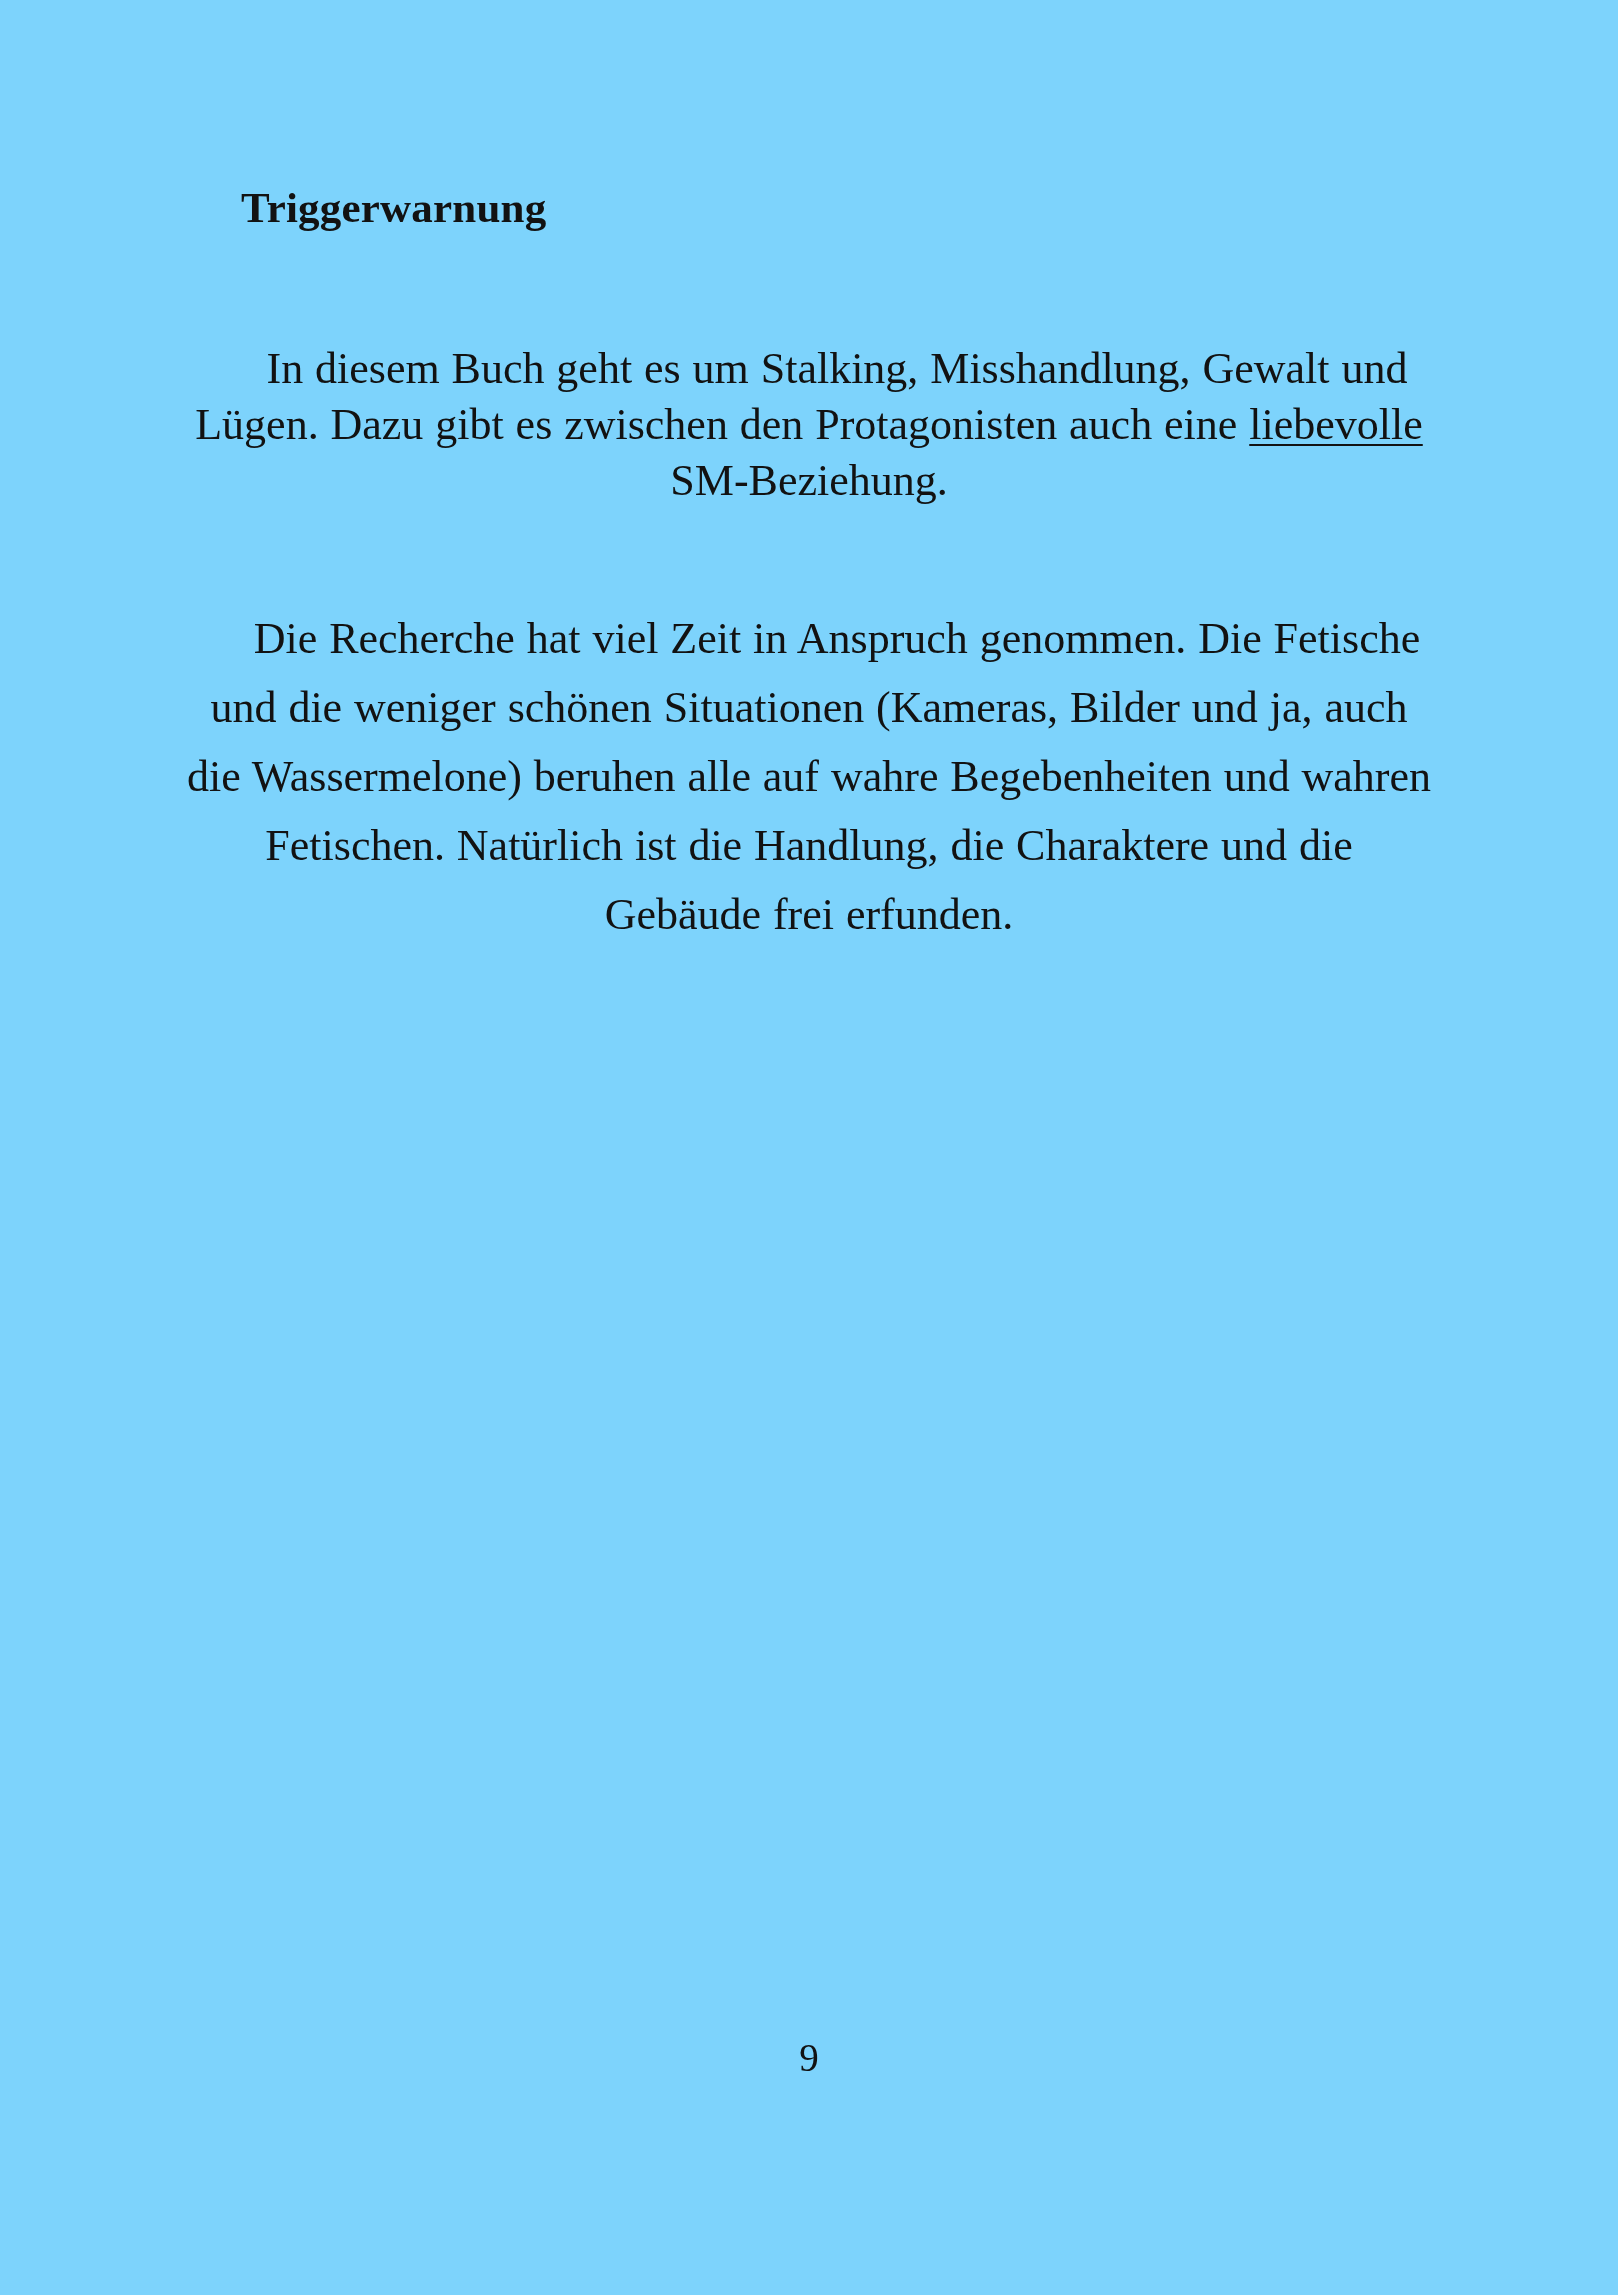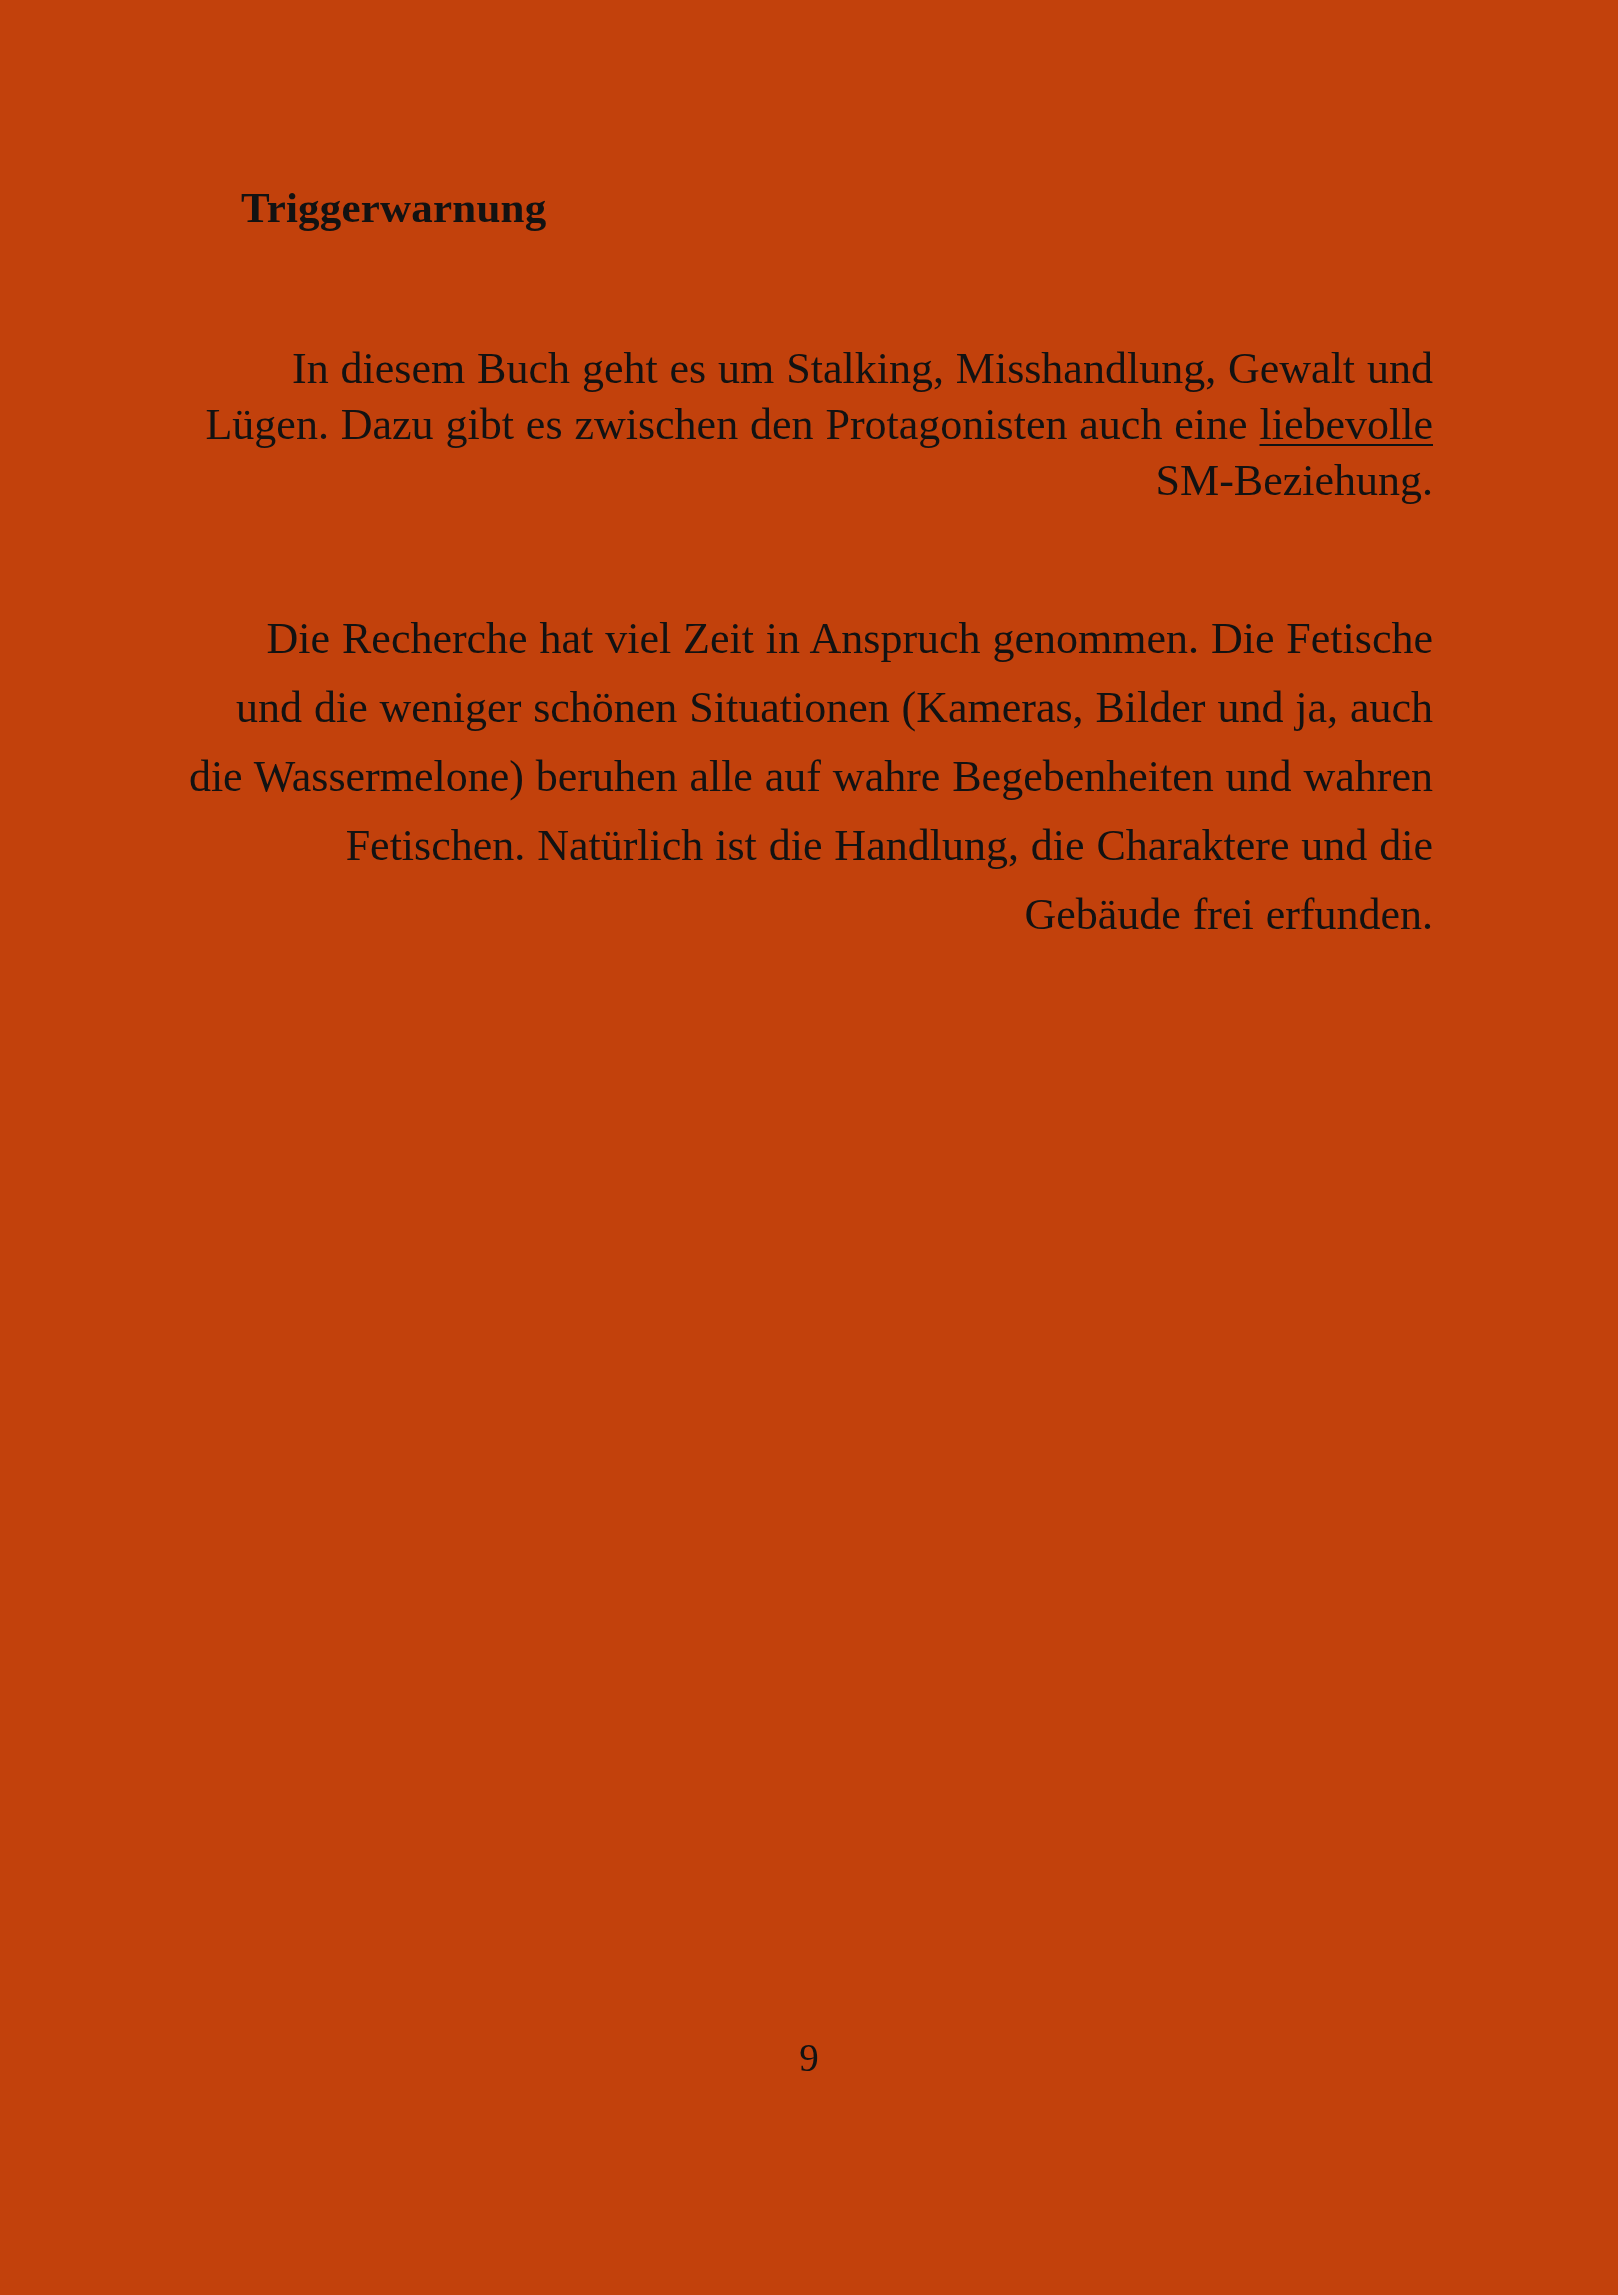--- a/index.html
+++ b/index.html
@@ -14,36 +14,36 @@
     font-family: "Liberation Serif", serif;
     color: #121212;
     -webkit-font-smoothing: antialiased;
   }
   .page {
     position: relative;
     width: 1618px;
     height: 2295px;
     box-sizing: border-box;
     padding: 183px 185px 0 185px;
-    background: #c2410c;
+    background: #7dd3fc;
     overflow: hidden;
   }
   .heading {
     font-size: 43px;
     font-weight: bold;
     margin: 0 0 109px 0;
     text-indent: 56px;
     letter-spacing: 0.2px;
   }
   .para {
     font-size: 44px;
     line-height: 56px;
     margin: 0;
     text-indent: 56px;
-    text-align: right;
+    text-align: center;
     word-spacing: 0.9px;
   }
   .para-spaced {
     line-height: 69px;
     margin-top: 95px;
   }
   .underlined {
     text-decoration: underline;
     text-underline-offset: 4.6px;
     text-decoration-thickness: 2.3px;

